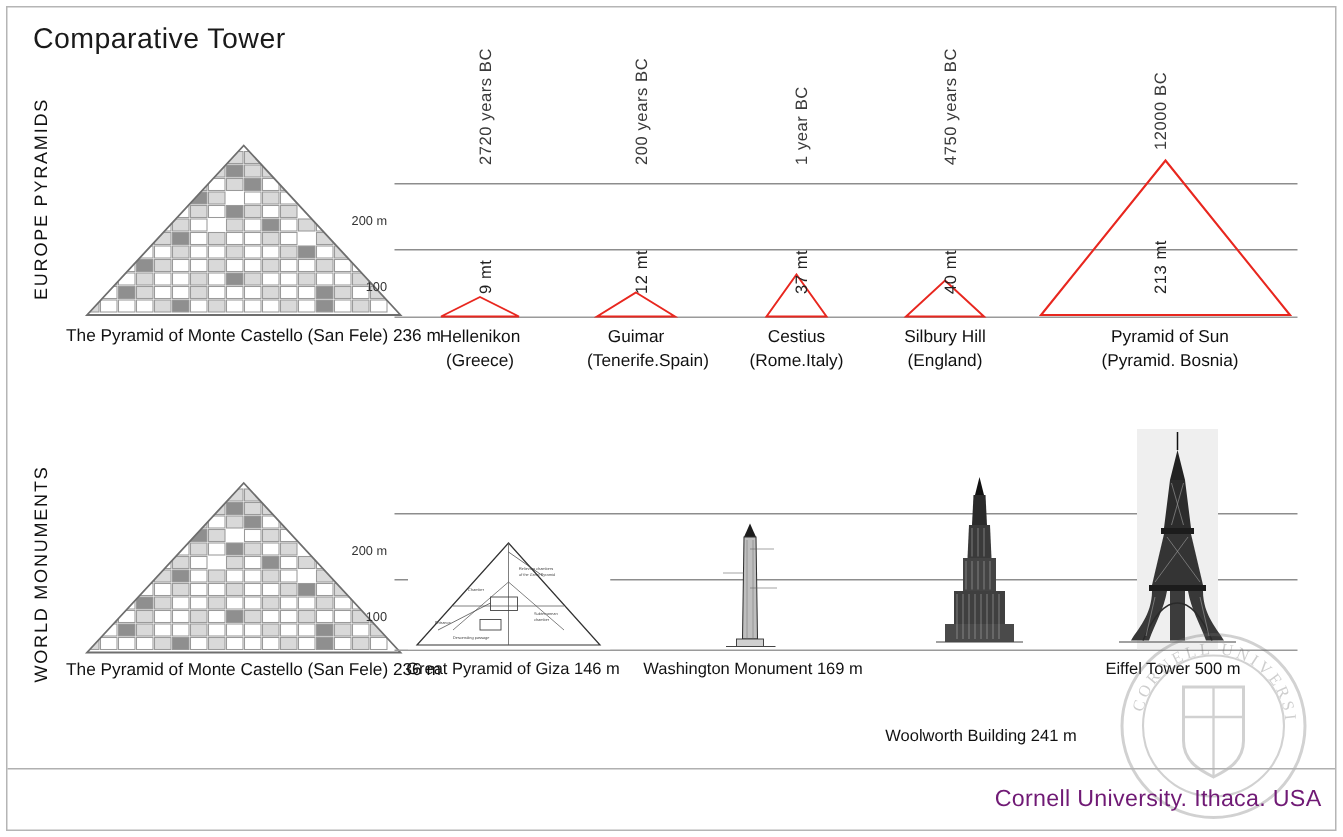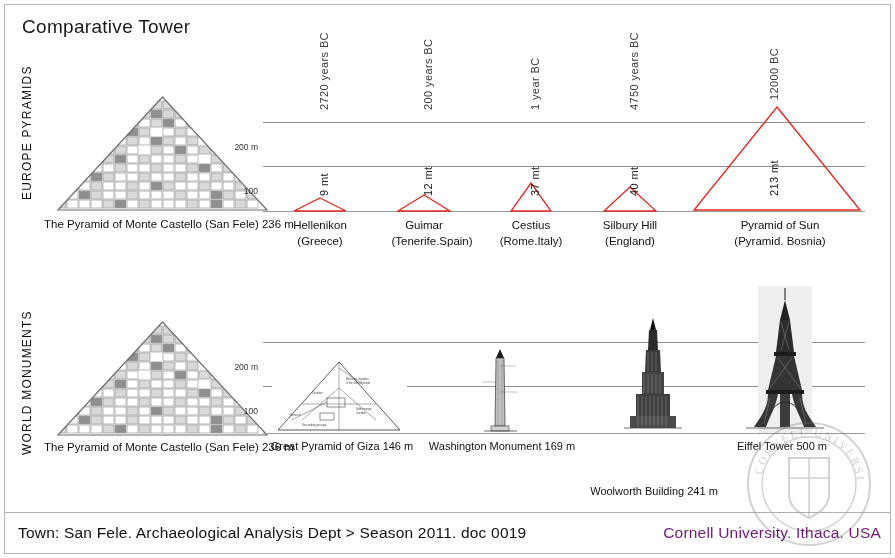--- a/index.html
+++ b/index.html
@@ -627,16 +627,15 @@
     <path d="M44,38 h40 v36 c0,14 -12,20 -20,24 c-8,-4 -20,-10 -20,-24 Z" fill="none" stroke="#6b6b6b" stroke-width="2"></path>
     <line x1="64" y1="38" x2="64" y2="98" stroke="#6b6b6b" stroke-width="1.6"></line>
     <line x1="44" y1="58" x2="84" y2="58" stroke="#6b6b6b" stroke-width="1.6"></line>
     <path id="wmArc" d="M 16,64 A 48,48 0 0 1 112,64" fill="none"></path>
     <text font-family="'Liberation Serif', serif" font-size="11" fill="#5e5e5e" letter-spacing="2.2">
       <textPath href="#wmArc" startOffset="6%">CORNELL UNIVERSITY</textPath>
     </text>
   </svg>
 
   <div class="footer-line"></div>
-  <div class="footer-left">Town: San Fele. Archaeological Analysis Dept &gt; Season 2011. doc 0019</div>
   <div class="footer-right">Cornell University. Ithaca. USA</div>
 
 </div>
 
 </body></html>

